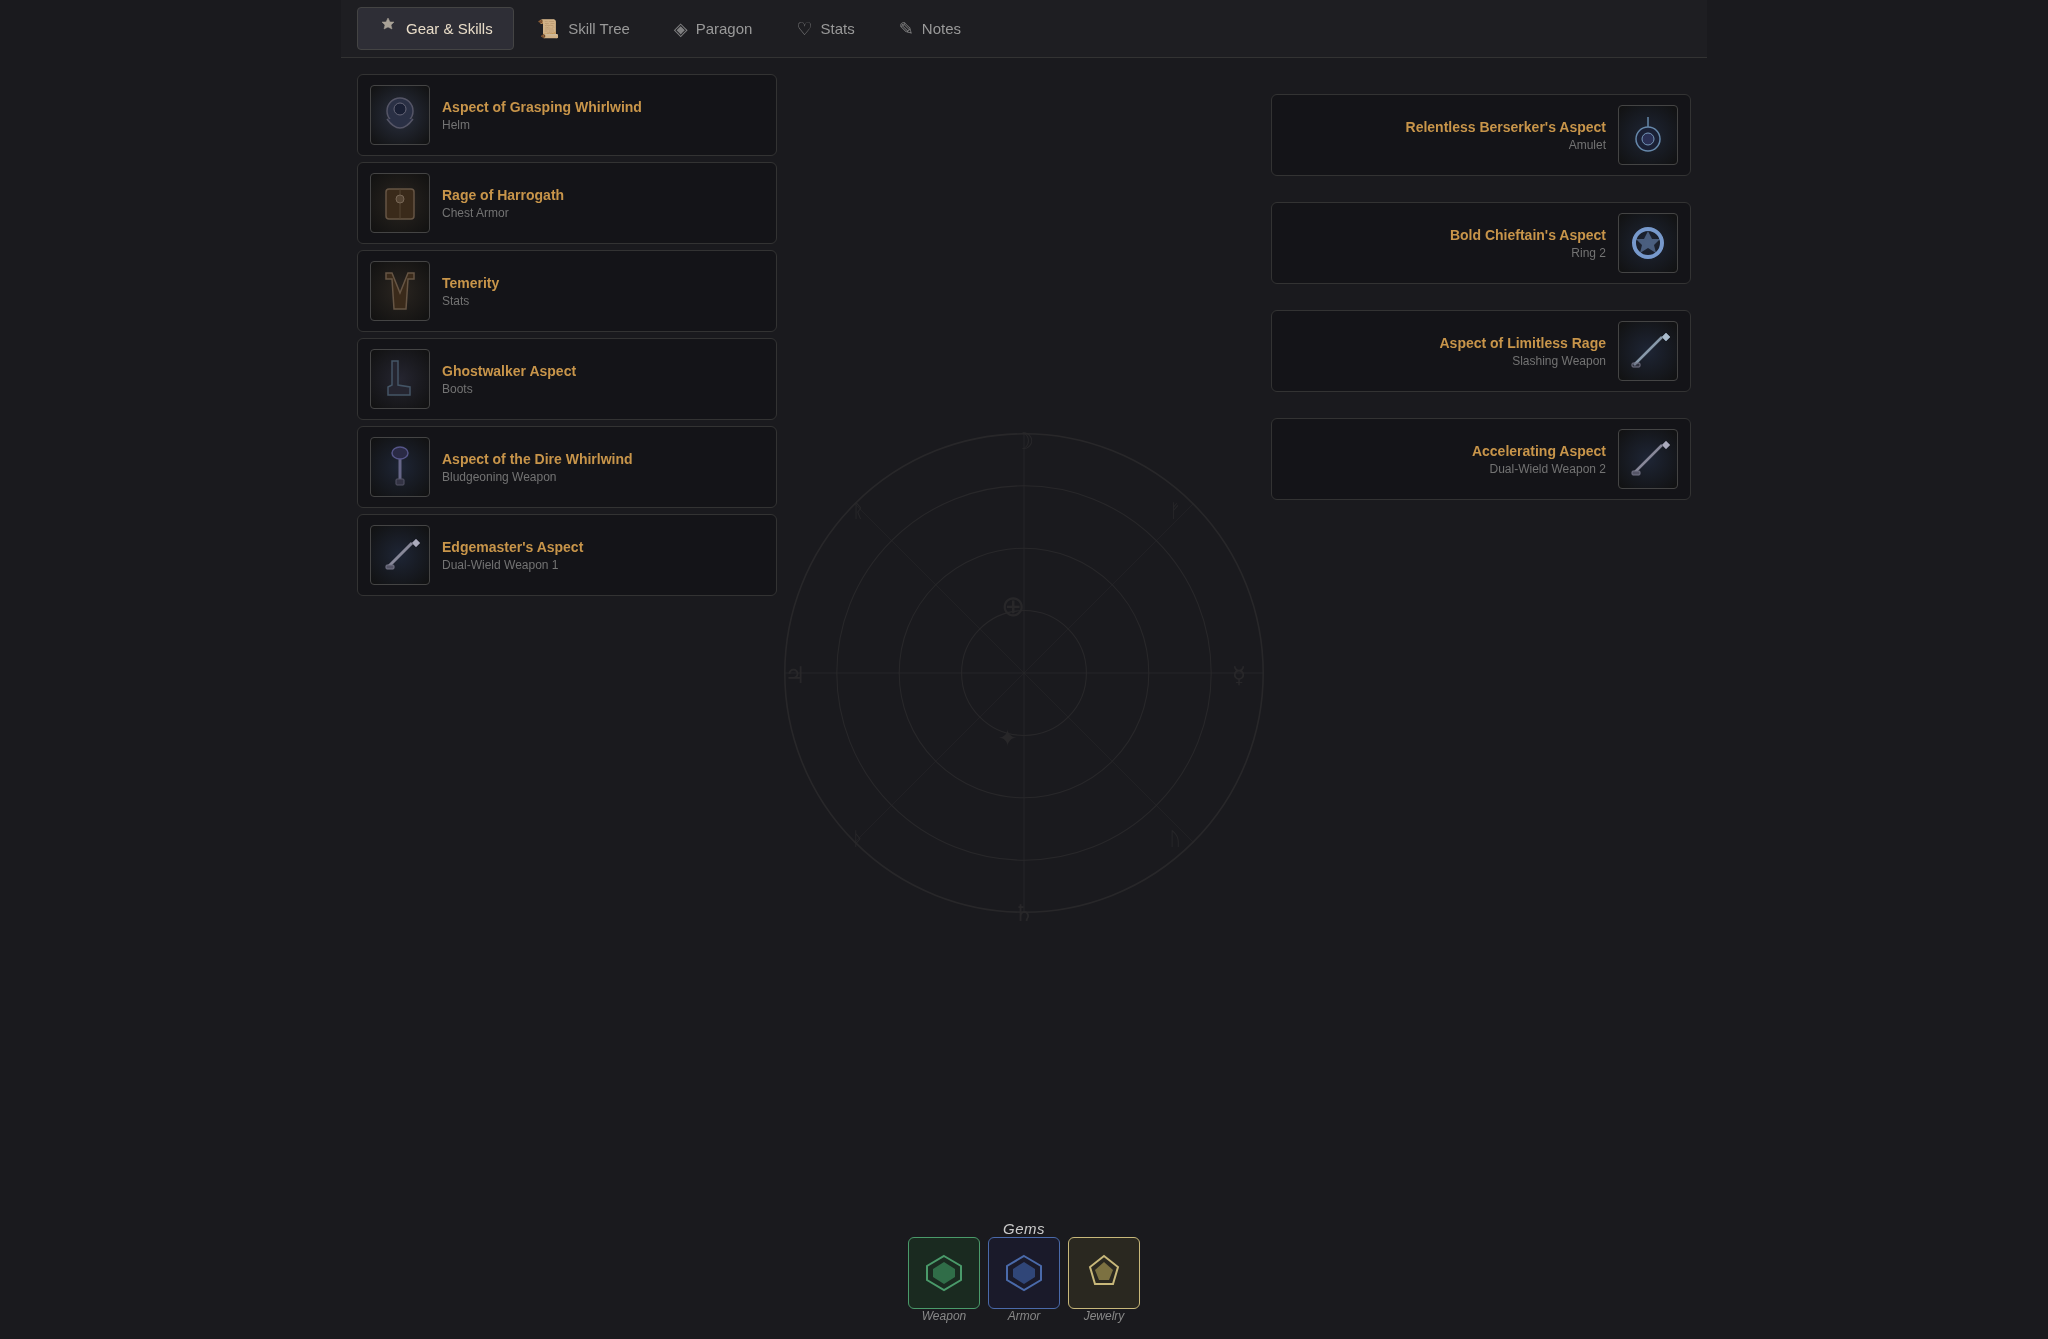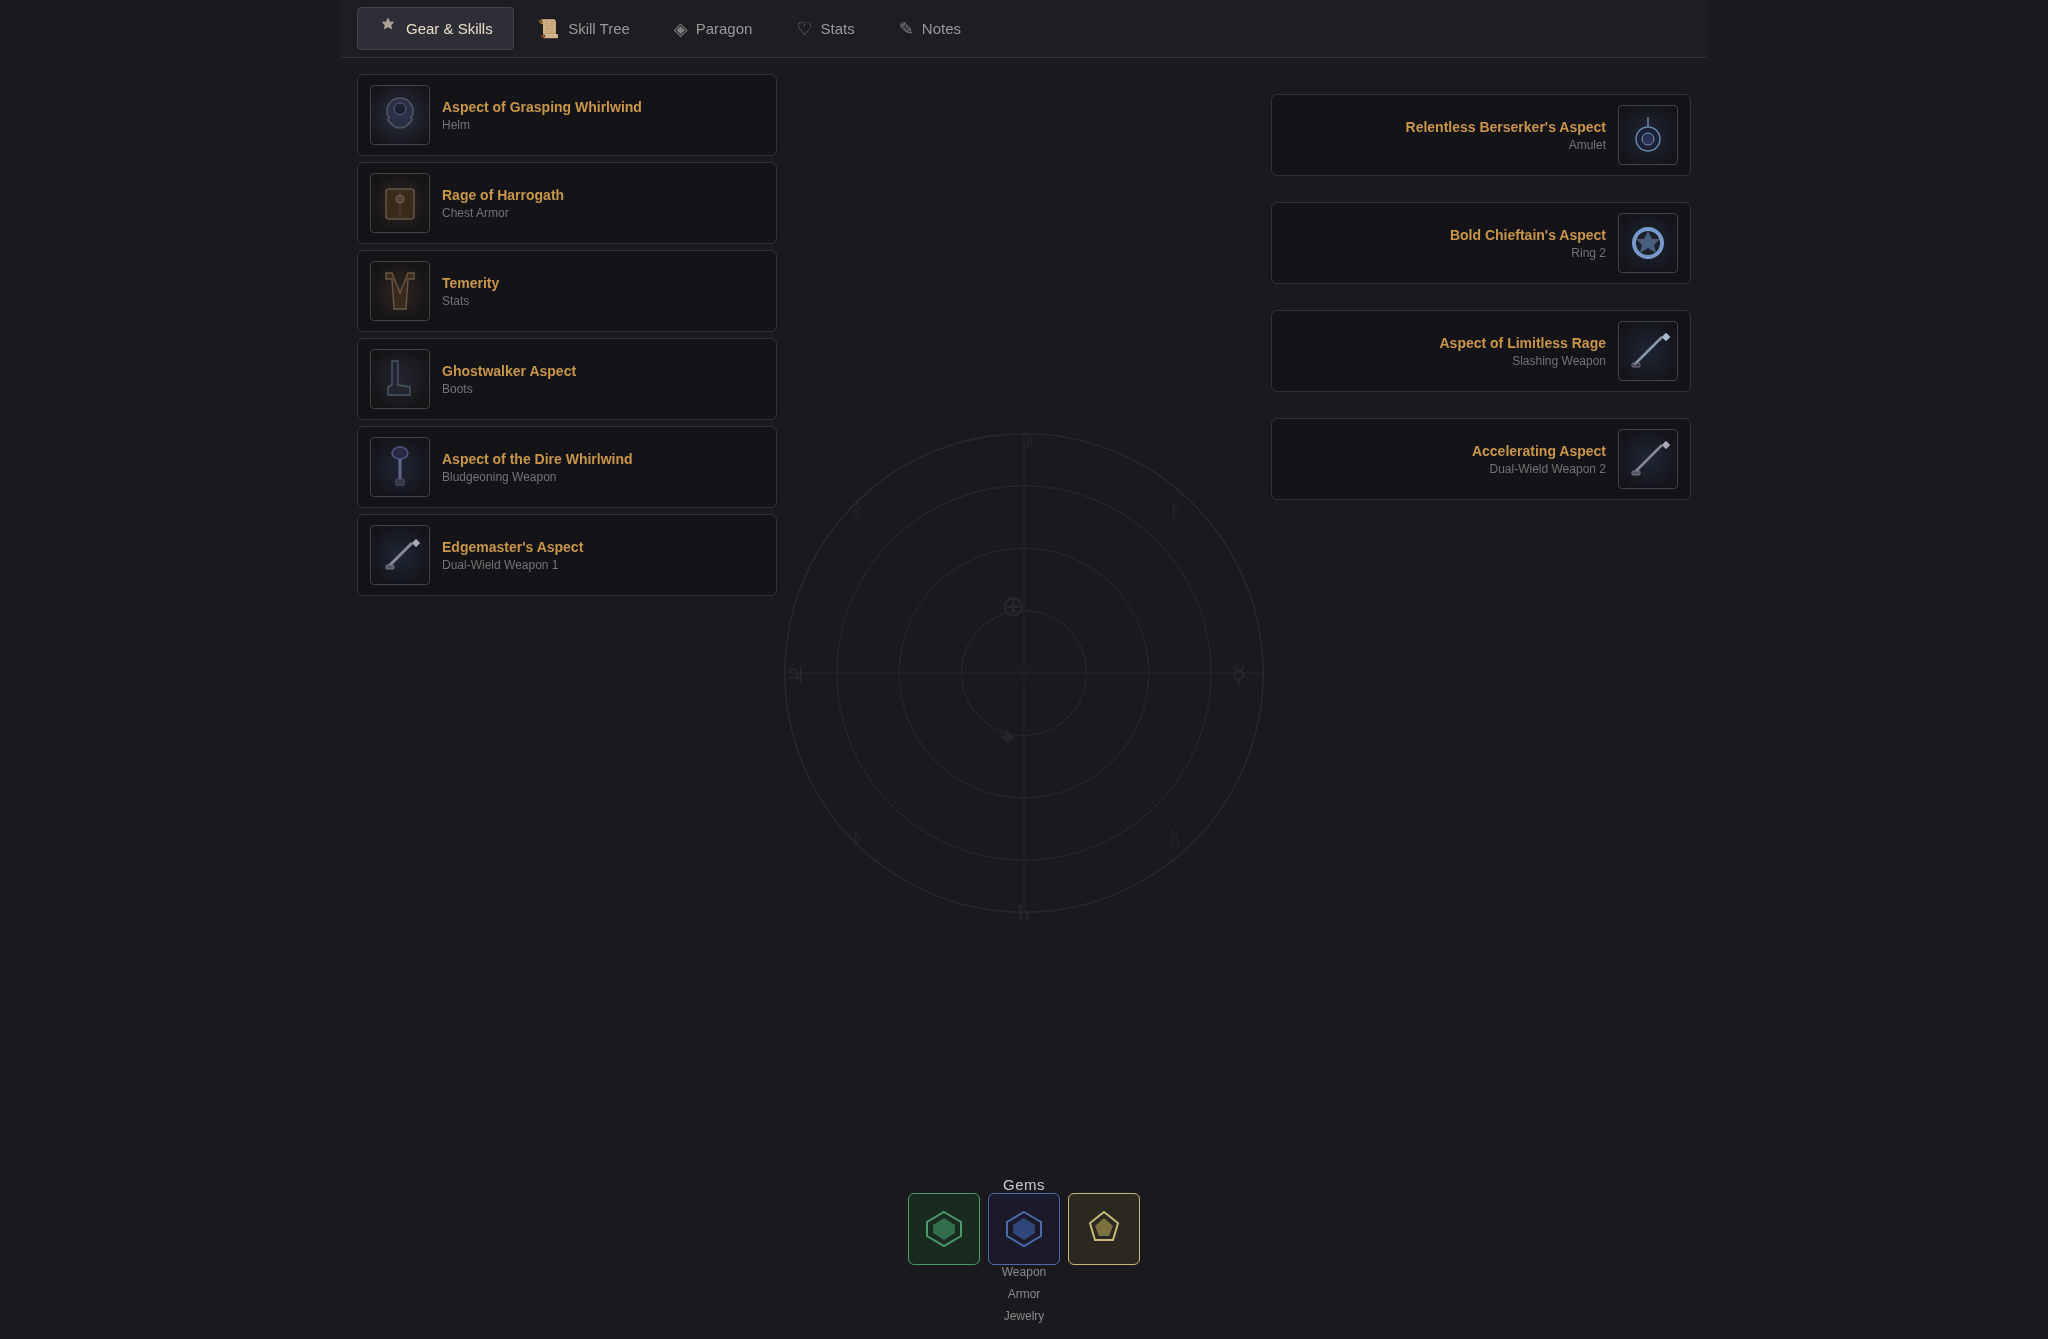--- a/index.html
+++ b/index.html
@@ -145,20 +145,21 @@
     }
 
     
     .gems-section {
       margin-top: auto;
       display: flex;
       flex-direction: column;
       align-items: center;
       gap: 0;
       padding-top: 320px;
+      font-style: italic;
     }
     .gems-label {
       color: #ccc;
       font-size: 15px;
       letter-spacing: 0.5px;
     }
     .gems-row {
       display: flex;
       gap: 8px;
     }
@@ -170,21 +171,20 @@
       border-radius: 6px;
       display: flex;
       align-items: center;
       justify-content: center;
       font-size: 34px;
       cursor: pointer;
     }
     .gems-sublabels {
       display: flex;
       gap: 8px;
-      flex-direction: column;
     }
     .gem-sublabel {
       width: 72px;
       text-align: center;
       color: #888;
       font-size: 12px;
     }
 
     
     .icon-helm { background: radial-gradient(circle, #2a3040, #111); }

